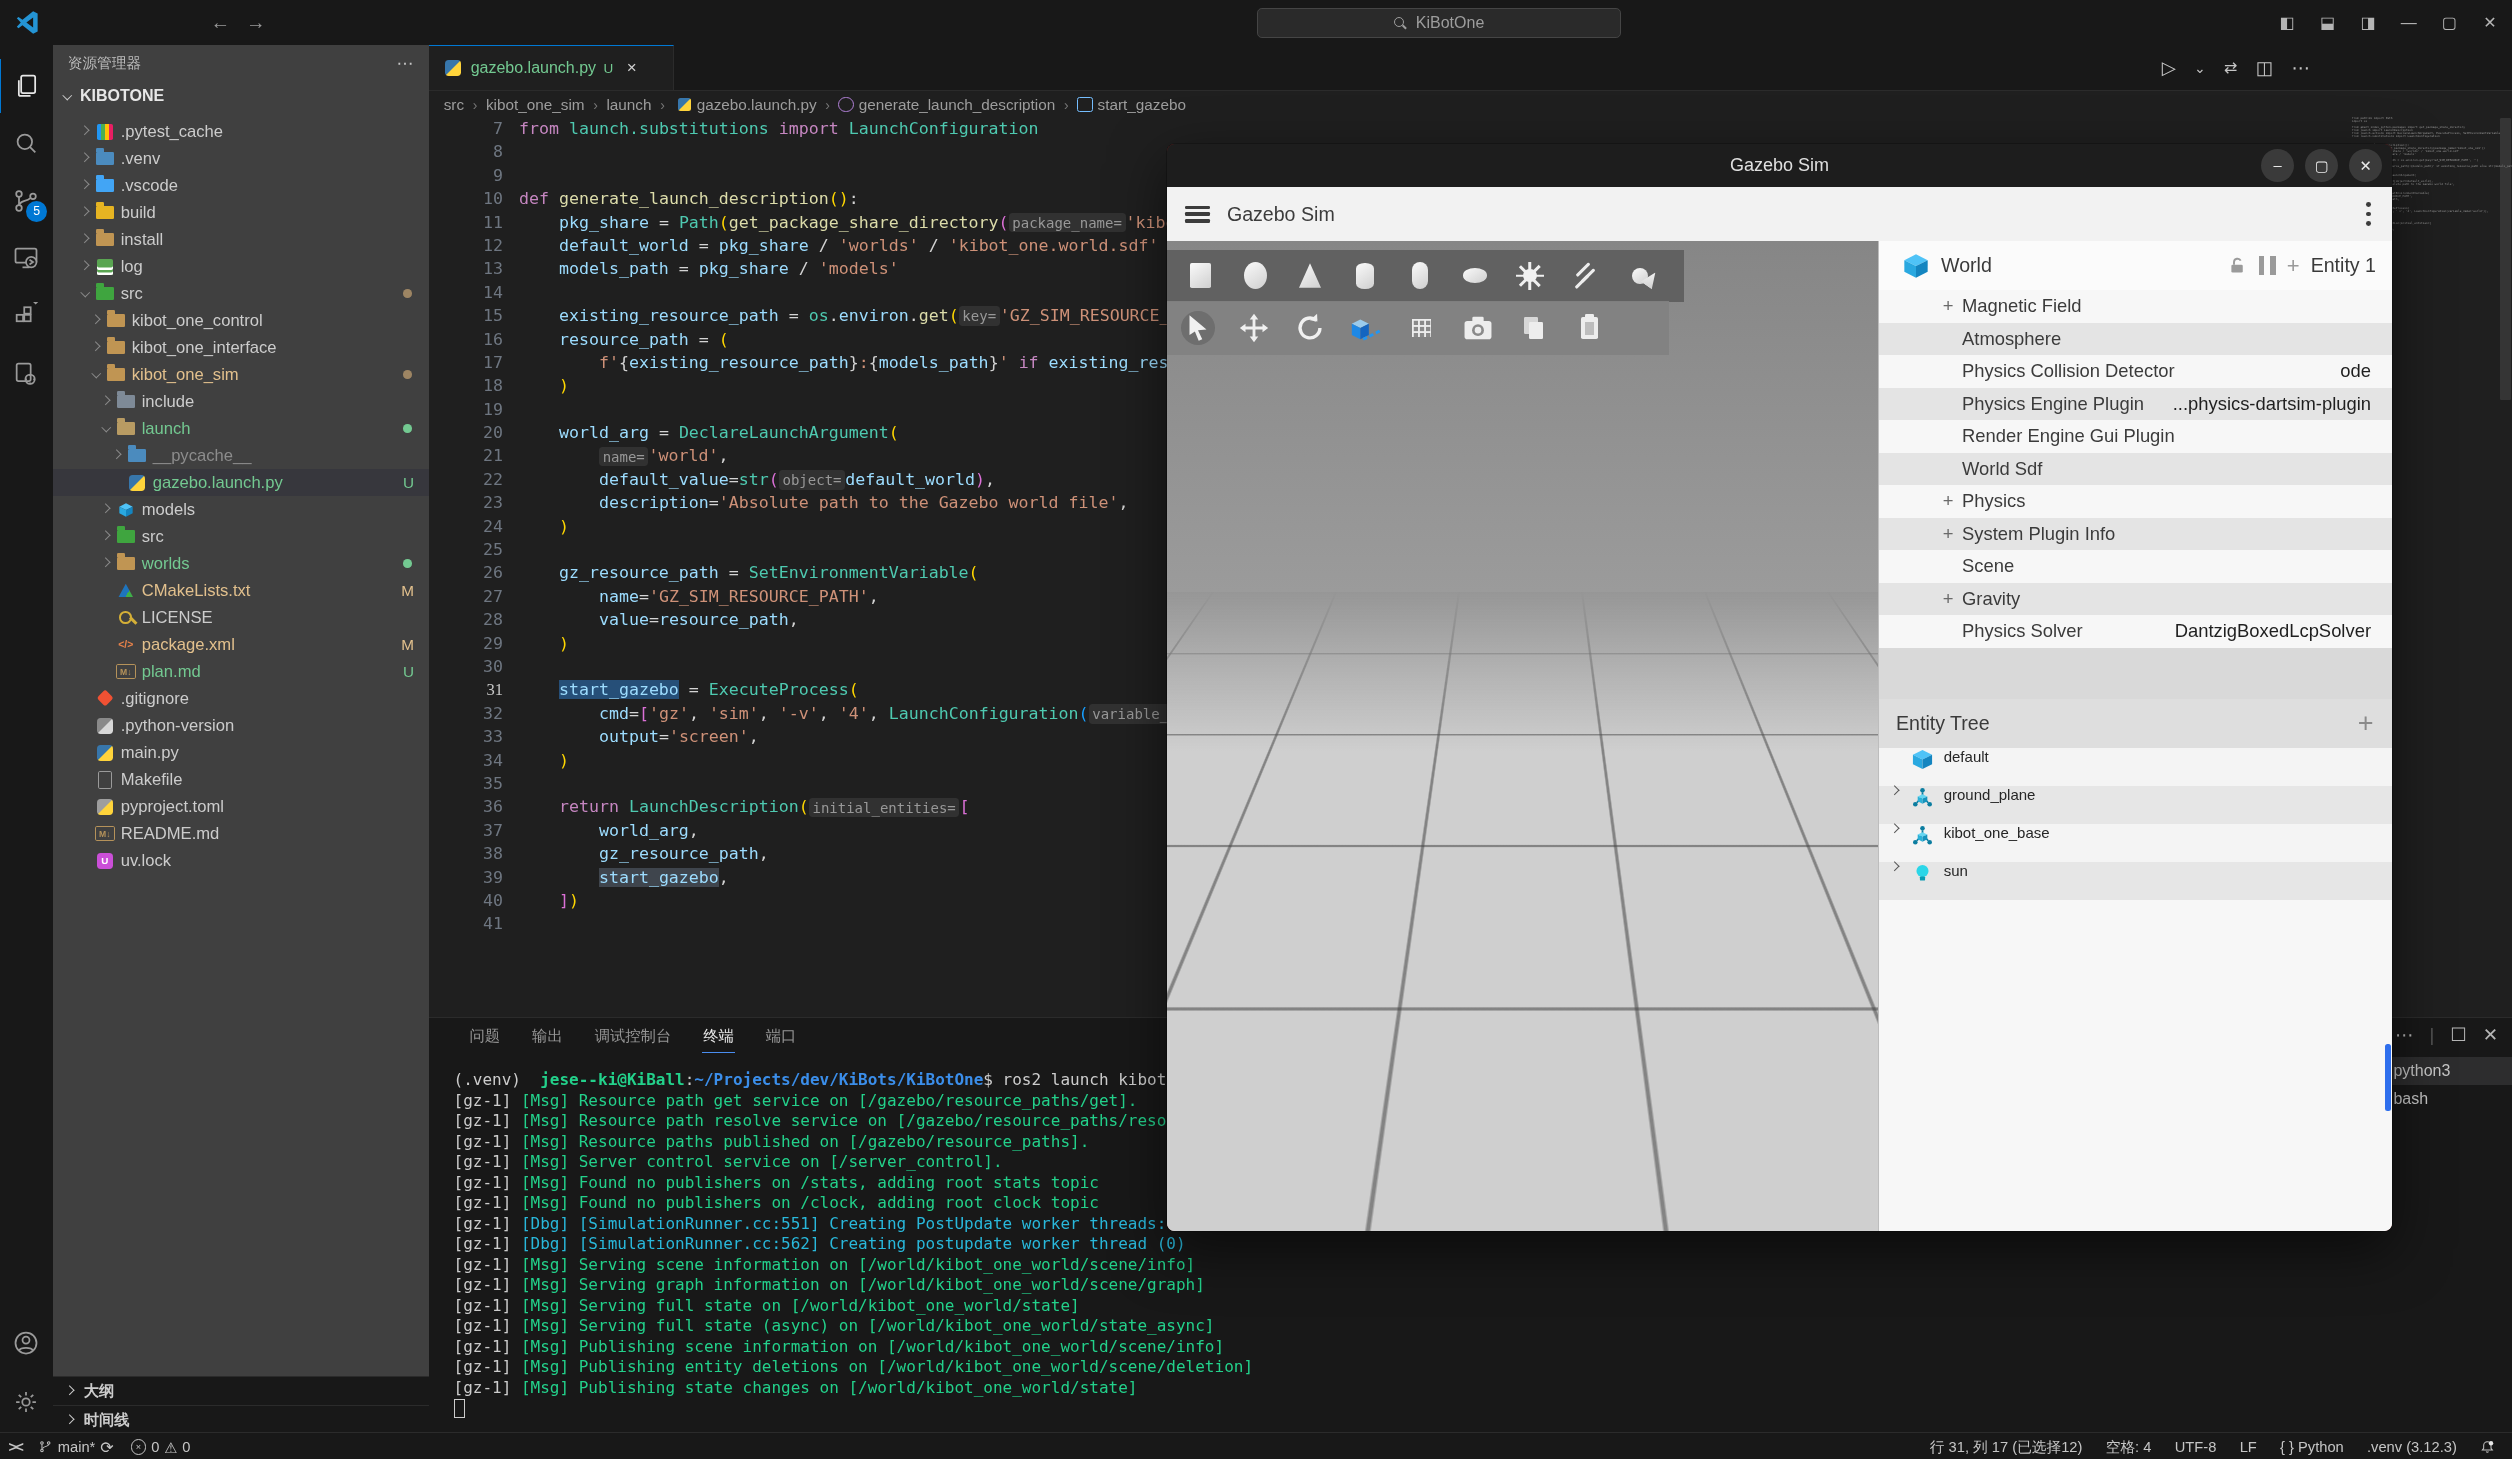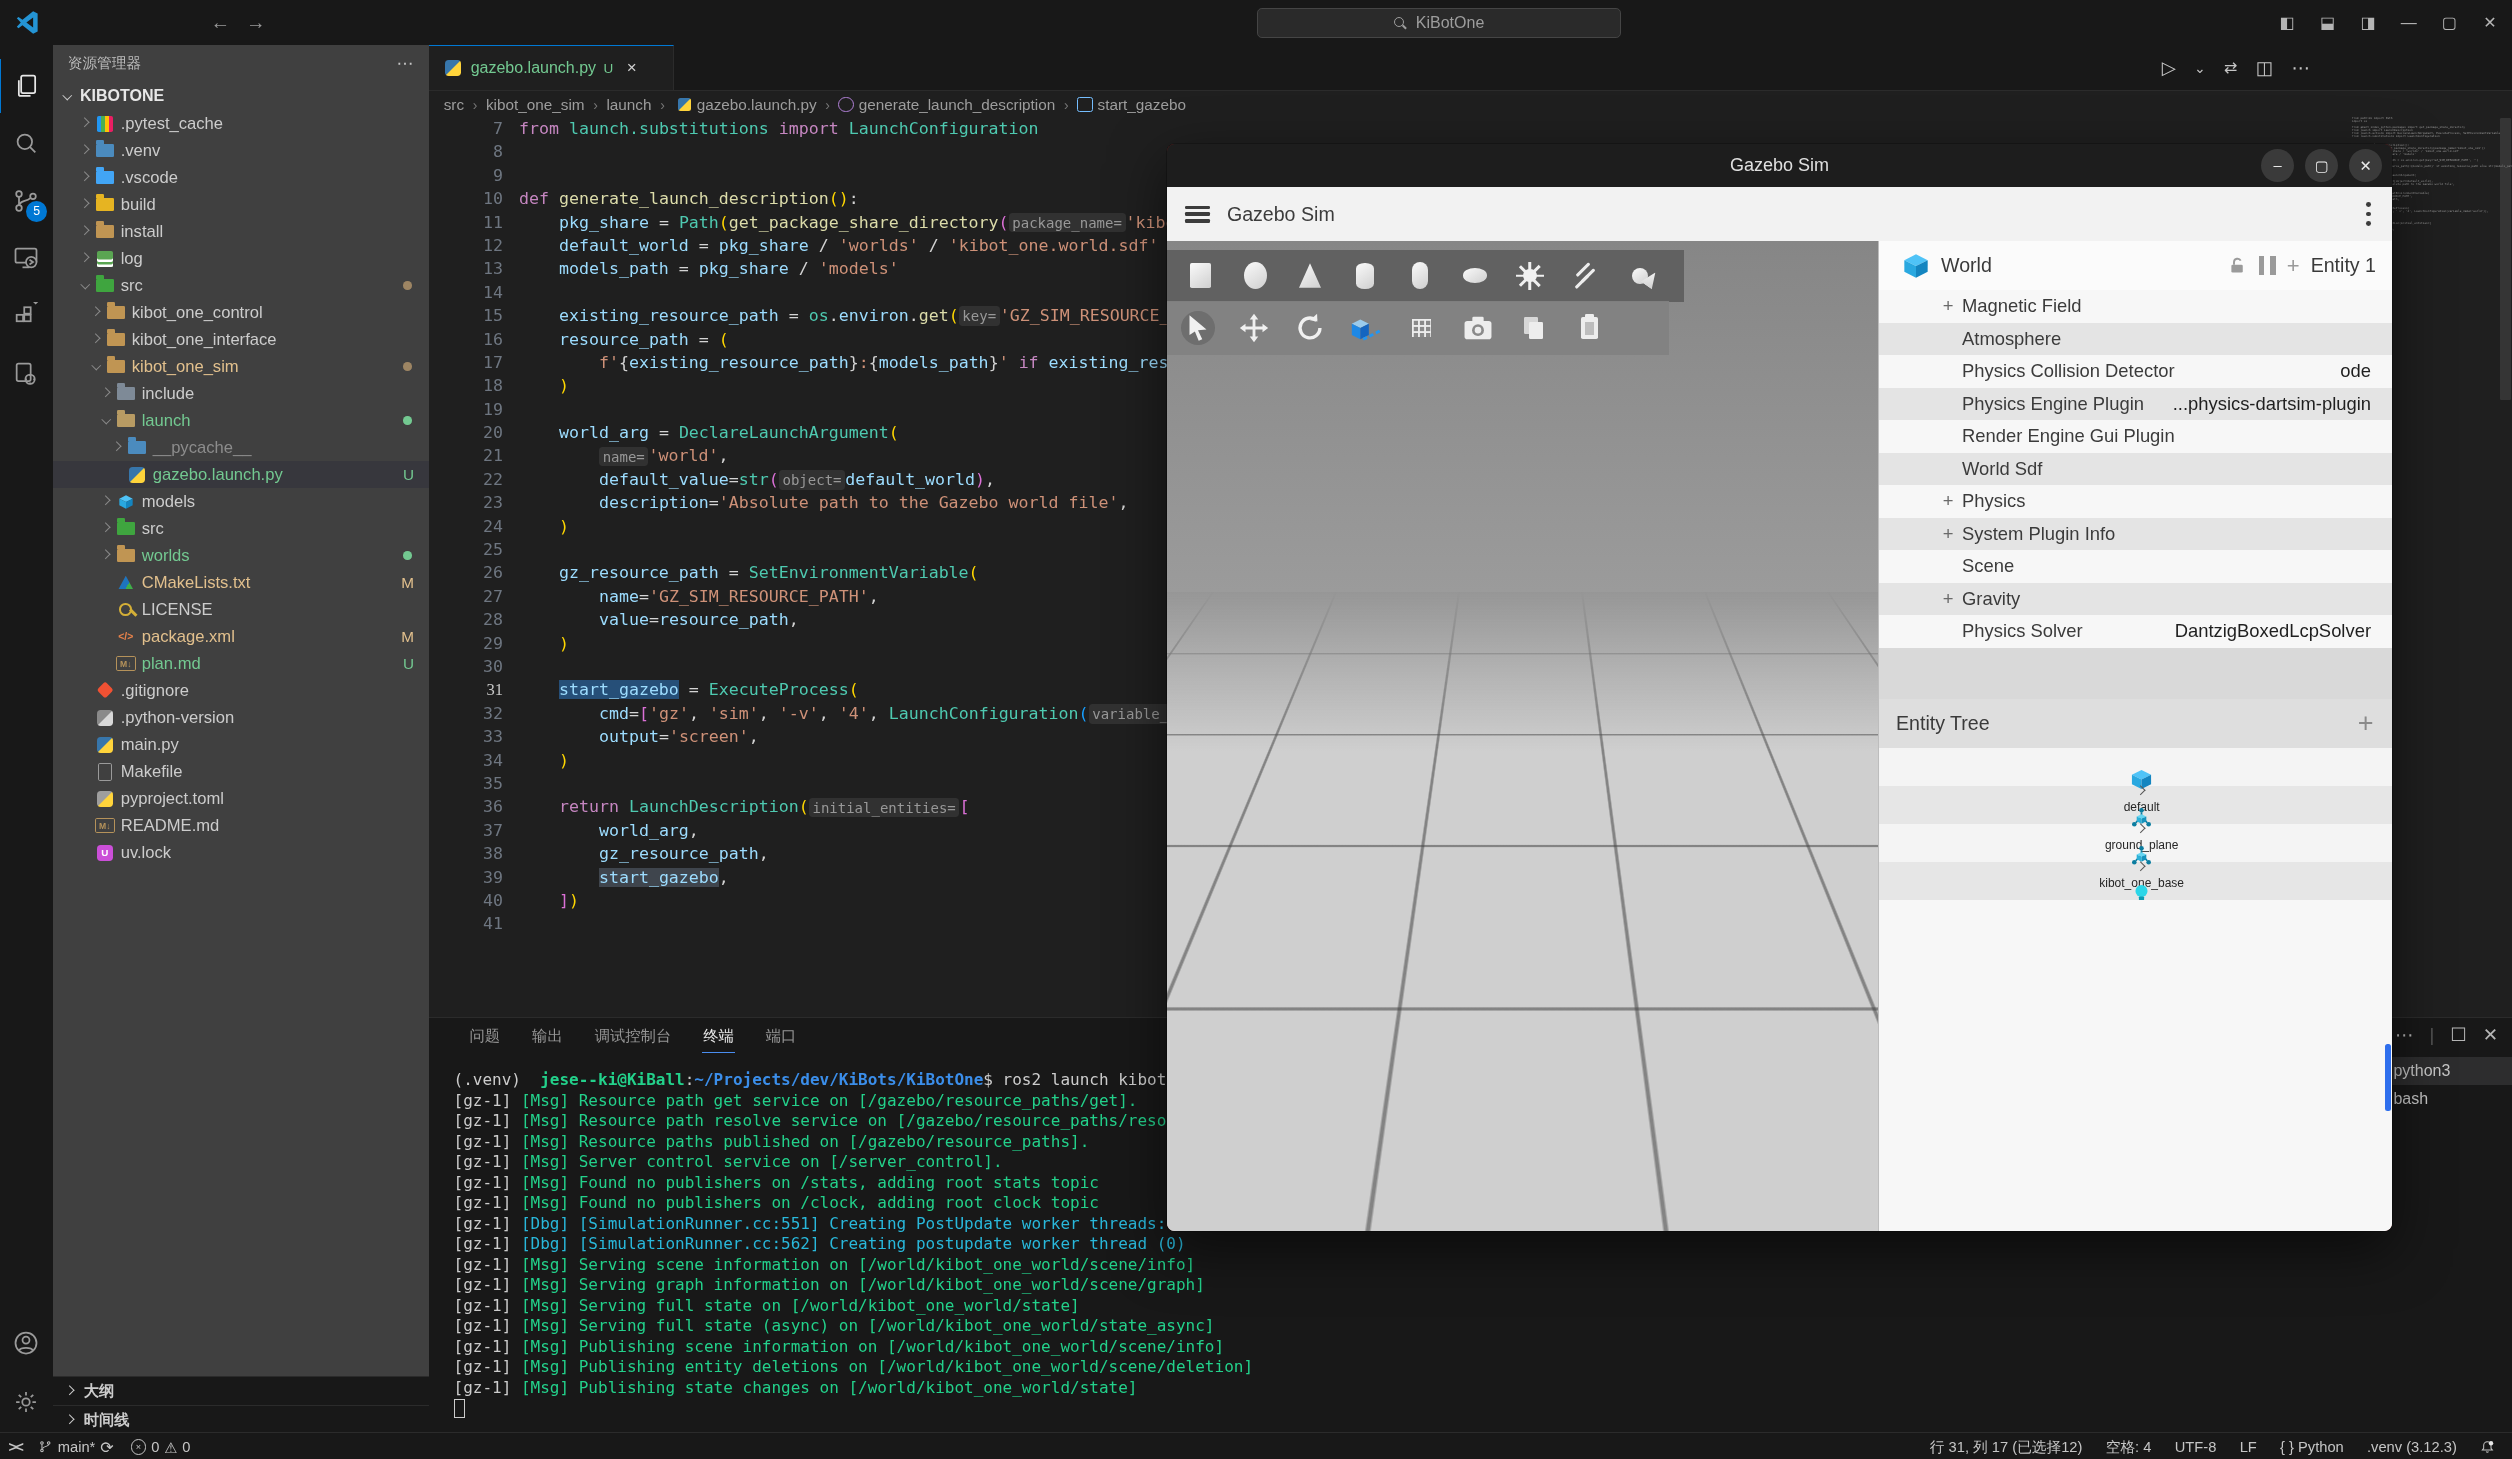--- a/index.html
+++ b/index.html
@@ -150,21 +150,21 @@
   #world-header{position:absolute;left:0;top:0;width:100%;height:49px;background:#fbfbfb;display:flex;align-items:center;gap:11px;padding:0 16px 0 23px;box-sizing:border-box;color:#3a3a3a;font-size:19.6px;}
   #world-rows{position:absolute;left:0;top:49px;width:100%;}
   .wrow{height:32.5px;display:flex;align-items:center;font-size:18.4px;color:#3b3b3b;padding:0 21px 0 0;box-sizing:border-box;}
   .wrow:nth-child(odd){background:#f7f7f7;}
   .wrow:nth-child(even){background:#e4e4e4;}
   .wplus{width:28px;text-align:center;color:#6a6a6a;font-size:18.4px;margin-left:55px;}
   .wlabel{white-space:nowrap;}
   .wval{margin-left:auto;font-weight:500;color:#1f1f1f;white-space:nowrap;}
   #etree-head{position:absolute;left:0;top:458px;width:100%;height:49px;display:flex;align-items:center;color:#3a3a3a;font-size:19.6px;padding:0 18.4px 0 17px;box-sizing:border-box;background:#dedede;}
   #etree-rows{position:absolute;left:0;top:507px;width:100%;}
-  .erow{height:38px;display:flex;align-items:center;gap:9.8px;font-size:12px;color:#262626;padding-left:12.3px;flex-direction:column;}
+  .erow{height:38px;display:flex;align-items:flex-start;gap:9.8px;font-size:15px;color:#262626;padding-left:12.3px;}
   .erow:nth-child(odd){background:#f4f4f4;}
   .erow:nth-child(even){background:#e6e6e6;}
   .echev{width:9.8px;height:9.8px;position:relative;flex:none;}
   .echev::before{content:"";position:absolute;width:5.5px;height:5.5px;border-right:1.5px solid #555;border-bottom:1.5px solid #555;transform:rotate(-45deg);top:1.2px;}
   .echev.none::before{display:none;}
   #etree-fill{position:absolute;left:0;top:659px;width:100%;height:331px;background:#f7f7f7;}
   #gz-scroll{position:absolute;right:1.2px;top:803px;width:6.1px;height:67px;background:#2f6fed;border-radius:2.5px;}
   .pausebars{display:flex;gap:6.1px;}
   .pausebars i{width:5.5px;height:18.4px;background:#9a9a9a;}
   .gz-plus{color:#9a9a9a;font-size:22px;}
@@ -271,21 +271,21 @@
 <div id="sidebar" class="abs">
   <div id="sb-head">
     <span>资源管理器</span>
     <span class="more">⋯</span>
   </div>
   <div id="proj-row">
     <span class="chev down"></span>
     <span>KIBOTONE</span>
   </div>
   <div class="tree" id="file-tree">
-      <div class="trow" style="padding-left: 26px;">
+      <div class="trow" style="padding-left: 26px; margin-top: 8px;">
         <span class="chev  dim"></span>
         <span class="fic">
           <span class="ic-pytest"></span>
         </span>
         <span class="lbl">.pytest_cache</span>
       </div>
       <div class="trow" style="padding-left: 26px;">
         <span class="chev  dim"></span>
         <span class="fic">
           <span class="ic-folder" style="--fc:#4b8bbe"></span>

